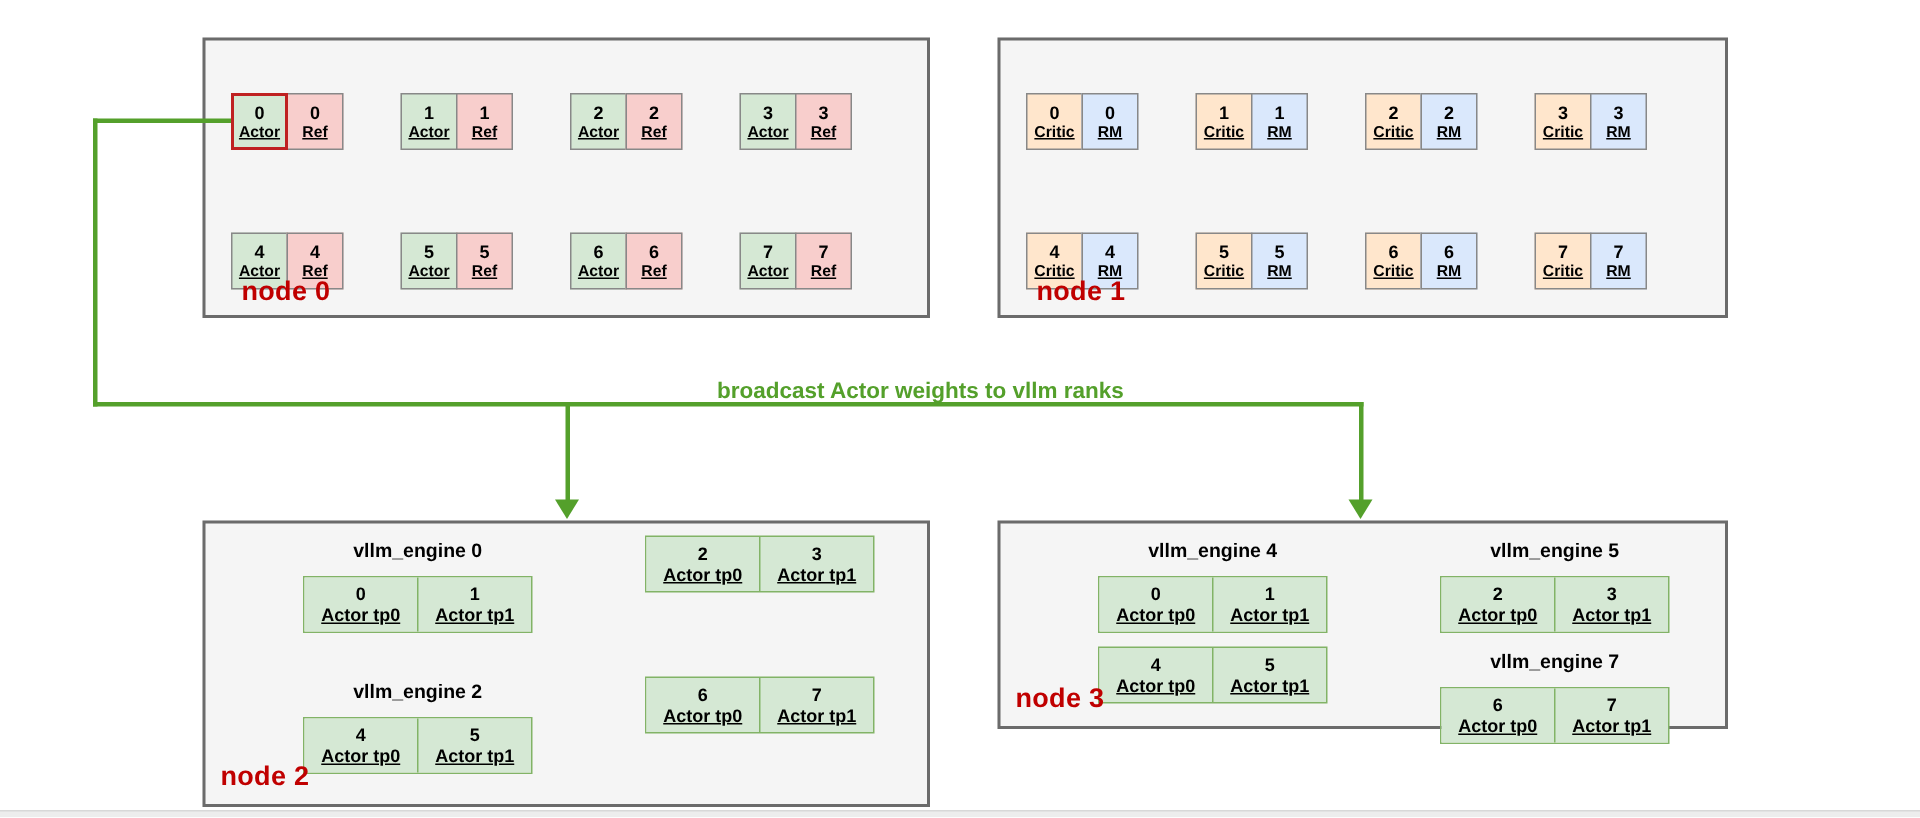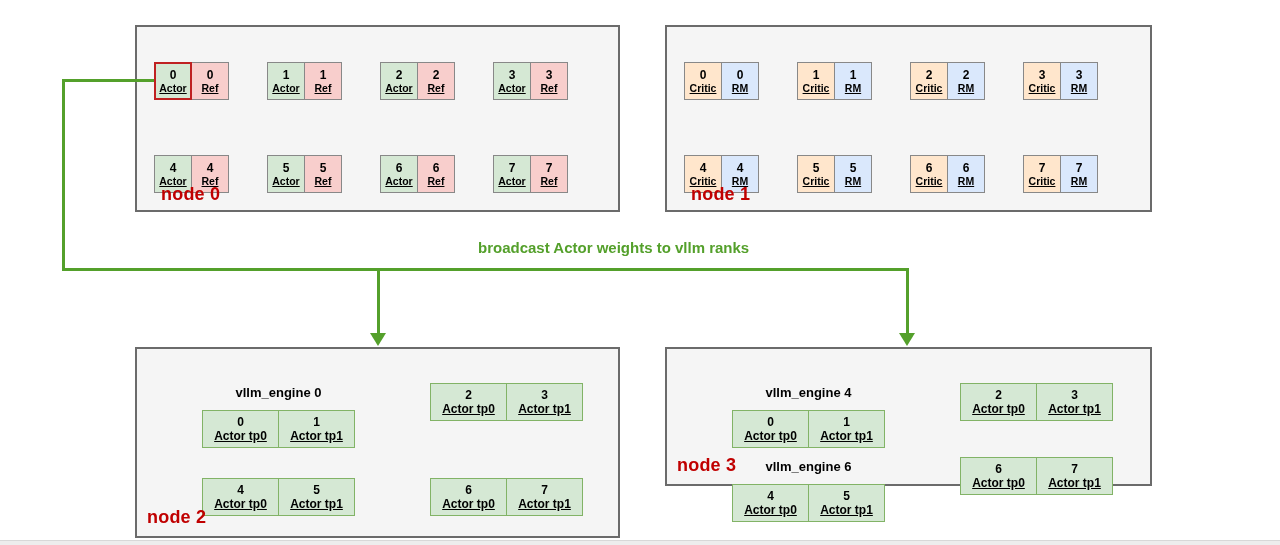--- a/index.html
+++ b/index.html
@@ -32,39 +32,39 @@
   .pair .cell{width:38px; height:38px; border:1px solid #888;}
   .pair .cell.right{margin-left:-1px;}
   .cell-num{font-size:12px; line-height:13px;}
   .cell-role{font-size:10.5px; line-height:12px;text-decoration:underline;}
   .type-actor {background:var(--actor-fill);  border-color:var(--actor-border);}
   .type-ref   {background:var(--ref-fill);    border-color:var(--ref-border);}
   .type-critic{background:var(--critic-fill); border-color:var(--critic-border);}
   .type-rm    {background:var(--rm-fill);     border-color:var(--rm-border);}
   .cell.highlight{border:2px solid var(--highlight-red); position:relative; z-index:2;}
   
-  .engines-grid{display:grid; grid-template-columns:repeat(2,153px); column-gap:75px; row-gap:9px; padding:8px 0 0 65px;margin-top:26px;}
+  .engines-grid{display:grid; grid-template-columns:repeat(2,153px); column-gap:75px; row-gap:9px; padding:8px 0 0 65px;}
   .engine{width:153px;}
   .engine-title{font-size:13px; line-height:20px; text-align:center; margin-bottom:7px; white-space:nowrap;}
   .engine-box{display:flex; width:153px; height:38px; box-sizing:border-box; border:1px solid var(--actor-border);}
   .engine-box .cell{flex:1; border:none;}
   .engine-box .cell + .cell{border-left:1px solid var(--actor-border);}
   .engine-box .cell-num{font-size:12px; line-height:14px;}
   .engine-box .cell-role{font-size:12px; line-height:14px; white-space:nowrap;}
   
   .gline{position:absolute; background:var(--green);}
   .l-stub-h {left:62px;  top:79px;  width:92px;  height:3px;}
   .l-stub-v {left:62px;  top:79px;  width:3px;   height:192px;}
   .l-main-h {left:62px;  top:268px; width:847px; height:3px;}
   .l-br1-v  {left:377px; top:268px; width:3px;   height:66px;}
   .l-br2-v  {left:906px; top:268px; width:3px;   height:66px;}
   .garrow{position:absolute; width:0; height:0; border-left:8px solid transparent; border-right:8px solid transparent; border-top:13px solid var(--green);}
   .a-br1{left:370px; top:333px;}
   .a-br2{left:899px; top:333px;}
-  .broadcast-label{position:absolute; left:478px; top:239px; font-size:15px; color:var(--green); white-space:nowrap;}
+  .broadcast-label{position:absolute; left:478px; top:252px; font-size:15px; color:var(--green); white-space:nowrap;}
   
   .bottom-strip{position:absolute; left:0; bottom:0; width:1280px; height:4px; background:#ededed; border-top:1px solid #d8d8d8;}
 </style>
 </head>
 <body>
 
 <div class="canvas">
 
   <div class="node node-n0">
     <div class="node-content pairs-grid">
@@ -259,20 +259,21 @@
               <div class="cell-num">2</div>
               <div class="cell-role">Actor tp0</div>
             </div>
             <div class="cell type-actor right">
               <div class="cell-num">3</div>
               <div class="cell-role">Actor tp1</div>
             </div>
           </div>
         </div>
         <div class="engine">
+          <div class="engine-title">vllm_engine 2</div>
           <div class="engine-box">
             <div class="cell type-actor">
               <div class="cell-num">4</div>
               <div class="cell-role">Actor tp0</div>
             </div>
             <div class="cell type-actor right">
               <div class="cell-num">5</div>
               <div class="cell-role">Actor tp1</div>
             </div>
           </div>
@@ -302,45 +303,46 @@
               <div class="cell-num">0</div>
               <div class="cell-role">Actor tp0</div>
             </div>
             <div class="cell type-actor right">
               <div class="cell-num">1</div>
               <div class="cell-role">Actor tp1</div>
             </div>
           </div>
         </div>
         <div class="engine">
+          <div class="engine-title">vllm_engine 5</div>
           <div class="engine-box">
             <div class="cell type-actor">
               <div class="cell-num">2</div>
               <div class="cell-role">Actor tp0</div>
             </div>
             <div class="cell type-actor right">
               <div class="cell-num">3</div>
               <div class="cell-role">Actor tp1</div>
             </div>
           </div>
         </div>
         <div class="engine">
-          <div class="engine-title">vllm_engine 6</div>
           <div class="engine-box">
             <div class="cell type-actor">
               <div class="cell-num">4</div>
               <div class="cell-role">Actor tp0</div>
             </div>
             <div class="cell type-actor right">
               <div class="cell-num">5</div>
               <div class="cell-role">Actor tp1</div>
             </div>
           </div>
         </div>
         <div class="engine">
+          <div class="engine-title">vllm_engine 7</div>
           <div class="engine-box">
             <div class="cell type-actor">
               <div class="cell-num">6</div>
               <div class="cell-role">Actor tp0</div>
             </div>
             <div class="cell type-actor right">
               <div class="cell-num">7</div>
               <div class="cell-role">Actor tp1</div>
             </div>
           </div>

